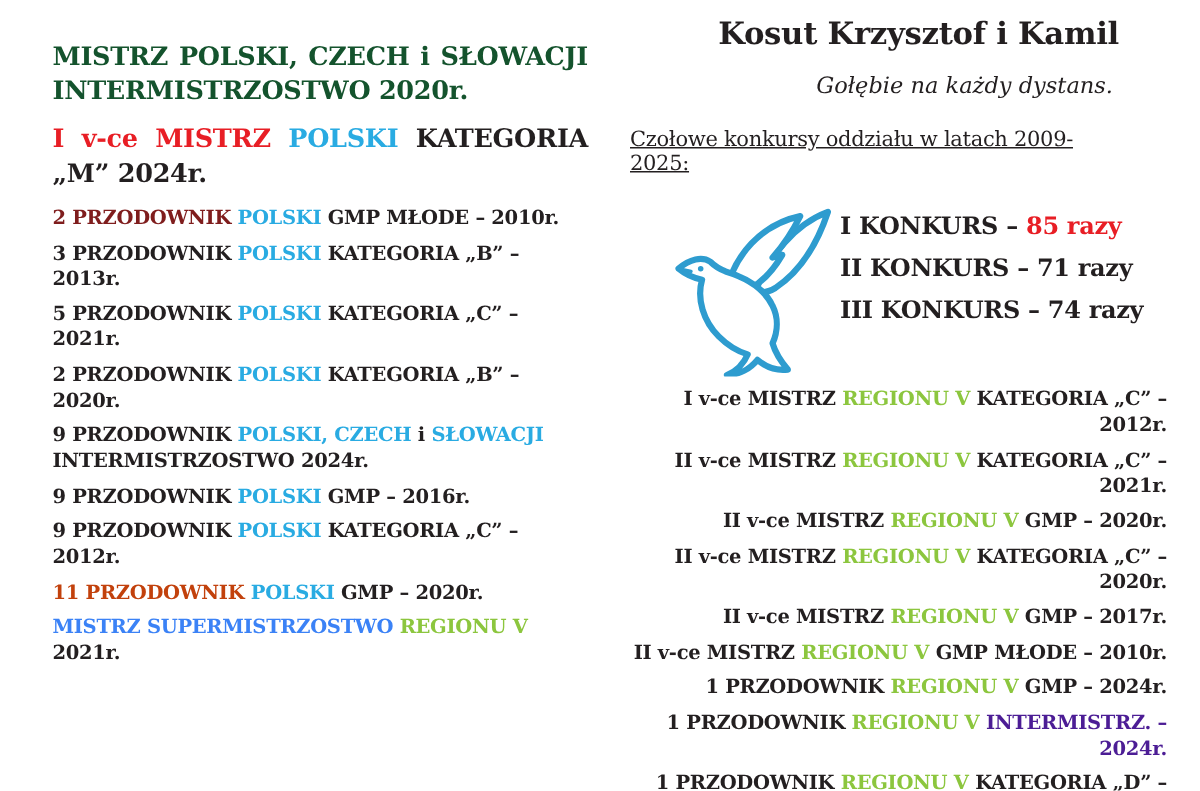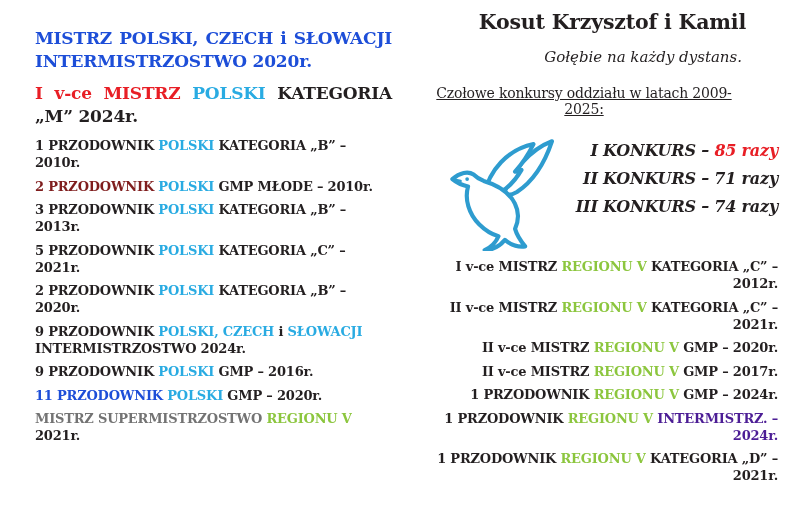--- a/index.html
+++ b/index.html
@@ -52,41 +52,40 @@
     font-weight: normal;
     margin: 14px 0 0 0;
     text-align: right;
     padding-right: 36px;
   }
   .section-heading {
     font-size: 14px;
     font-weight: normal;
     text-decoration: underline;
     margin: 19px 0 16px 0;
-    text-align: center;
+    text-align: left;
     padding-right: 30px;
     letter-spacing: -0.2px;
   }
   .konkurs-row {
     display: flex;
     margin-top: 5px;
     align-items: flex-start;
   }
   .dove-wrap {
     flex: none;
     width: 112px;
     height: 118px;
     margin-left: 28px;
   }
   .dove-wrap svg { width: 100%; height: 100%; }
   .konkurs-list {
     flex: 1;
-    text-align: right;
+    text-align: left;
     padding-top: 9px;
-    font-style: italic;
   }
   .konkurs-list .konkurs-item {
     font-size: 16px;
     font-weight: bold;
     line-height: 17px;
     letter-spacing: -0.2px;
     margin-bottom: 11px;
   }
   .right-list {
     text-align: right;
@@ -97,32 +96,32 @@
     font-weight: bold;
     line-height: 17px;
     letter-spacing: -0.2px;
     margin-bottom: 6.5px;
   }
 </style>
 </head>
 <body>
 
 <div class="col-left">
-  <p class="h-block"><span style="color: #1d4ed8;">MISTRZ POLSKI, CZECH i SŁOWACJI INTERMISTRZOSTWO 2020r.</span></p>
+  <p class="h-block"><span style="color: #14532d;">MISTRZ POLSKI, CZECH i SŁOWACJI INTERMISTRZOSTWO 2020r.</span></p>
   <p class="h-block"><span style="color: rgb(232, 30, 37);">I v-ce MISTRZ </span><span style="color: rgb(41, 171, 226);">POLSKI</span><span style="color: rgb(35, 31, 32);"> KATEGORIA „M” 2024r.</span></p>
   <div class="left-list">
-      <div class="item"><span style="color: rgb(35, 31, 32);">1 PRZODOWNIK </span><span style="color: rgb(41, 171, 226);">POLSKI</span><span style="color: rgb(35, 31, 32);"> KATEGORIA „B” – 2010r.</span></div>
       <div class="item"><span style="color: #7f1d1d;">2 PRZODOWNIK </span><span style="color: rgb(41, 171, 226);">POLSKI</span><span style="color: rgb(35, 31, 32);"> GMP MŁODE – 2010r.</span></div>
       <div class="item"><span style="color: rgb(35, 31, 32);">3 PRZODOWNIK </span><span style="color: rgb(41, 171, 226);">POLSKI</span><span style="color: rgb(35, 31, 32);"> KATEGORIA „B” – 2013r.</span></div>
       <div class="item"><span style="color: rgb(35, 31, 32);">5 PRZODOWNIK </span><span style="color: rgb(41, 171, 226);">POLSKI</span><span style="color: rgb(35, 31, 32);"> KATEGORIA „C” – 2021r.</span></div>
       <div class="item"><span style="color: rgb(35, 31, 32);">2 PRZODOWNIK </span><span style="color: rgb(41, 171, 226);">POLSKI</span><span style="color: rgb(35, 31, 32);"> KATEGORIA „B” – 2020r.</span></div>
       <div class="item"><span style="color: rgb(35, 31, 32);">9 PRZODOWNIK </span><span style="color: rgb(41, 171, 226);">POLSKI,</span><span style="color: rgb(35, 31, 32);"> </span><span style="color: rgb(41, 171, 226);">CZECH</span><span style="color: rgb(35, 31, 32);"> i </span><span style="color: rgb(41, 171, 226);">SŁOWACJI</span><span style="color: rgb(35, 31, 32);"> INTERMISTRZOSTWO 2024r.</span></div>
       <div class="item"><span style="color: rgb(35, 31, 32);">9 PRZODOWNIK </span><span style="color: rgb(41, 171, 226);">POLSKI</span><span style="color: rgb(35, 31, 32);"> GMP – 2016r.</span></div>
-      <div class="item"><span style="color: #1d4ed8;">11 PRZODOWNIK </span><span style="color: rgb(41, 171, 226);">POLSKI</span><span style="color: rgb(35, 31, 32);"> GMP – 2020r.</span></div>
-      <div class="item"><span style="color: #737373;">MISTRZ SUPERMISTRZOSTWO </span><span style="color: rgb(140, 198, 62);">REGIONU V</span><span style="color: rgb(35, 31, 32);"> 2021r.</span></div>
+      <div class="item"><span style="color: rgb(35, 31, 32);">9 PRZODOWNIK </span><span style="color: rgb(41, 171, 226);">POLSKI</span><span style="color: rgb(35, 31, 32);"> KATEGORIA „C” – 2012r.</span></div>
+      <div class="item"><span style="color: #c2410c;">11 PRZODOWNIK </span><span style="color: rgb(41, 171, 226);">POLSKI</span><span style="color: rgb(35, 31, 32);"> GMP – 2020r.</span></div>
+      <div class="item"><span style="color: #3b82f6;">MISTRZ SUPERMISTRZOSTWO </span><span style="color: rgb(140, 198, 62);">REGIONU V</span><span style="color: rgb(35, 31, 32);"> 2021r.</span></div>
     </div>
 </div>
 
 <div class="col-right">
   <h1 class="title">Kosut Krzysztof i Kamil</h1>
   <p class="subtitle">Gołębie na każdy dystans.</p>
   <p class="section-heading">Czołowe konkursy oddziału w latach 2009-2025:</p>
 
   <div class="konkurs-row">
     <div class="dove-wrap">
@@ -144,18 +143,20 @@
         <div class="konkurs-item"><span style="color: rgb(35, 31, 32);">I KONKURS – </span><span style="color: rgb(232, 30, 37);">85 razy</span></div>
         <div class="konkurs-item"><span style="color: rgb(35, 31, 32);">II KONKURS – 71 razy</span></div>
         <div class="konkurs-item"><span style="color: rgb(35, 31, 32);">III KONKURS – 74 razy</span></div>
       </div>
   </div>
 
   <div class="right-list">
       <div class="r-item"><span style="color: rgb(35, 31, 32);">I v-ce MISTRZ </span><span style="color: rgb(140, 198, 62);">REGIONU V</span><span style="color: rgb(35, 31, 32);"> KATEGORIA „C” – 2012r.</span></div>
       <div class="r-item"><span style="color: rgb(35, 31, 32);">II v-ce MISTRZ </span><span style="color: rgb(140, 198, 62);">REGIONU V</span><span style="color: rgb(35, 31, 32);"> KATEGORIA „C” – 2021r.</span></div>
       <div class="r-item"><span style="color: rgb(35, 31, 32);">II v-ce MISTRZ </span><span style="color: rgb(140, 198, 62);">REGIONU V</span><span style="color: rgb(35, 31, 32);"> GMP – 2020r.</span></div>
+      <div class="r-item"><span style="color: rgb(35, 31, 32);">II v-ce MISTRZ </span><span style="color: rgb(140, 198, 62);">REGIONU V</span><span style="color: rgb(35, 31, 32);"> KATEGORIA „C” – 2020r.</span></div>
       <div class="r-item"><span style="color: rgb(35, 31, 32);">II v-ce MISTRZ </span><span style="color: rgb(140, 198, 62);">REGIONU V</span><span style="color: rgb(35, 31, 32);"> GMP – 2017r.</span></div>
+      <div class="r-item"><span style="color: rgb(35, 31, 32);">II v-ce MISTRZ </span><span style="color: rgb(140, 198, 62);">REGIONU V</span><span style="color: rgb(35, 31, 32);"> GMP MŁODE – 2010r.</span></div>
       <div class="r-item"><span style="color: rgb(35, 31, 32);">1 PRZODOWNIK </span><span style="color: rgb(140, 198, 62);">REGIONU V</span><span style="color: rgb(35, 31, 32); text-align: center;"> GMP – 2024r.</span></div>
       <div class="r-item"><span style="color: rgb(35, 31, 32);">1 PRZODOWNIK </span><span style="color: rgb(140, 198, 62);">REGIONU V</span><span style="color: #4c1d95;"> INTERMISTRZ. – 2024r.</span></div>
       <div class="r-item"><span style="color: rgb(35, 31, 32);">1 PRZODOWNIK </span><span style="color: rgb(140, 198, 62);">REGIONU V</span><span style="color: rgb(35, 31, 32);"> KATEGORIA „D” – 2021r.</span></div>
     </div>
 </div>
 
 </body></html>

